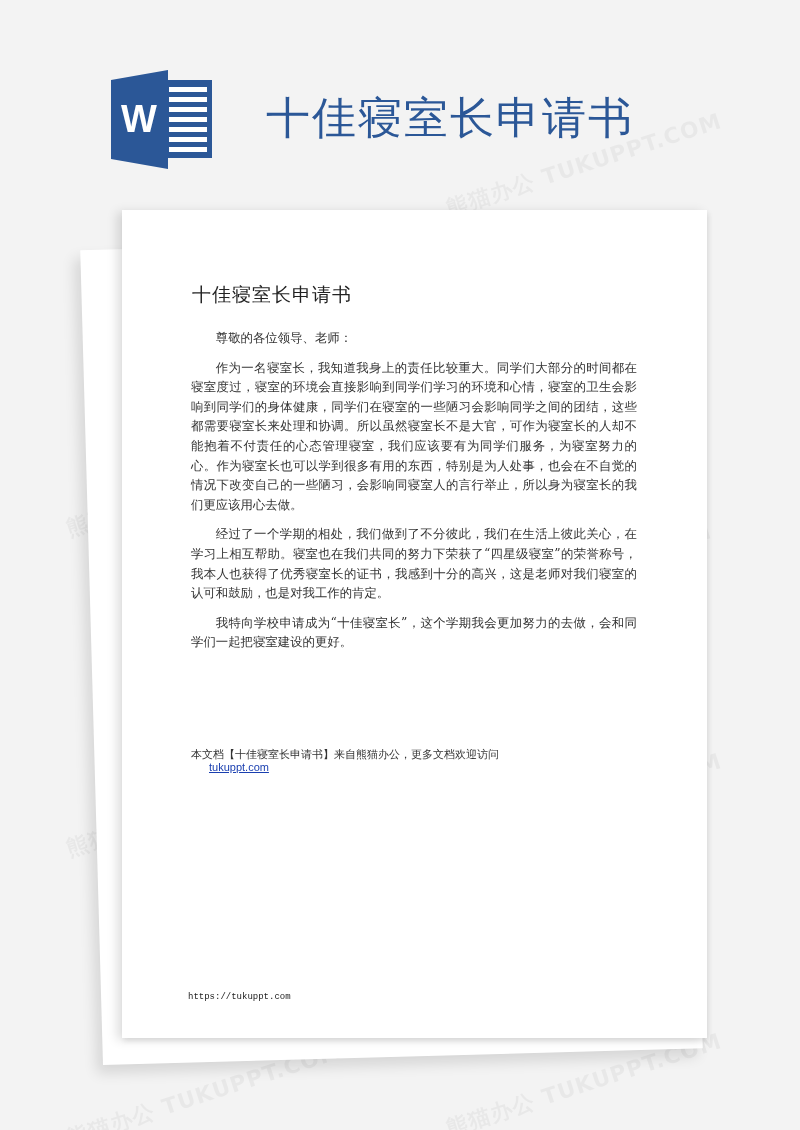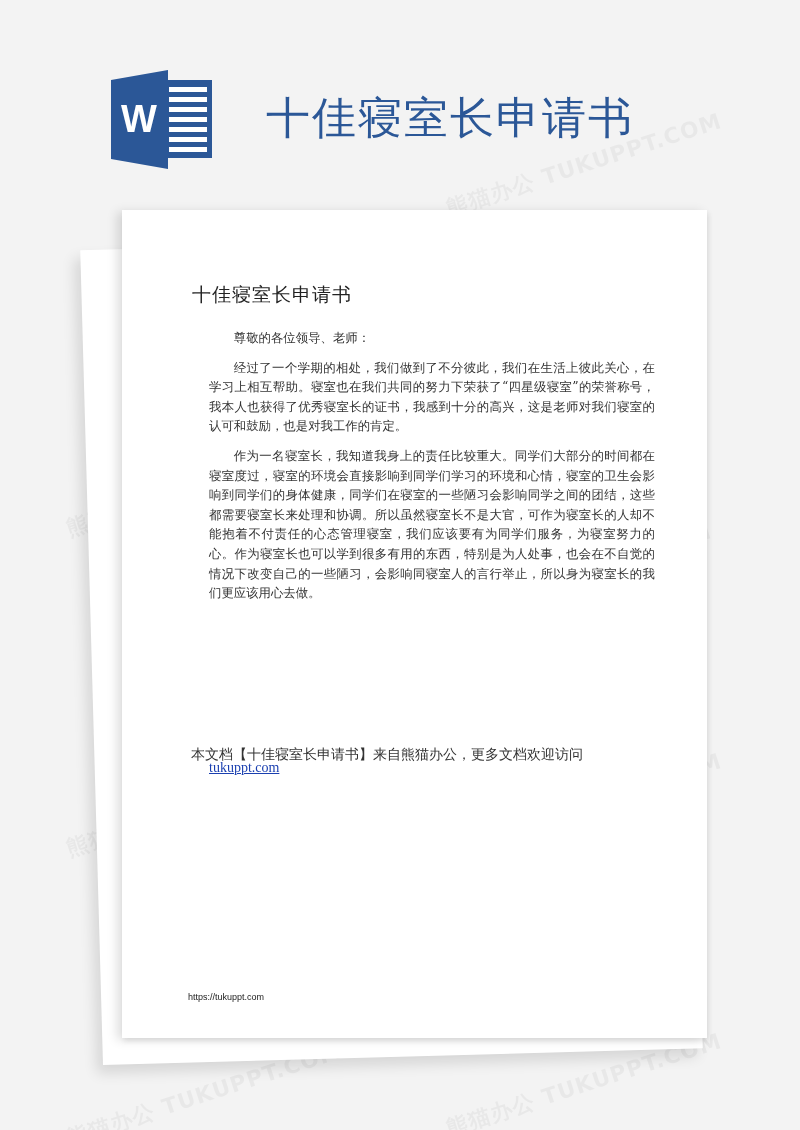--- a/index.html
+++ b/index.html
@@ -27,34 +27,34 @@
     }
     .page {
       position: absolute; left: 122px; top: 210px; width: 585px; height: 828px;
       background: #fff; box-shadow: -5px 2px 10px rgba(0,0,0,0.13), 2px 3px 5px rgba(0,0,0,0.08);
     }
     .doc-title {
       position: absolute; left: 70px; top: 72px;
       font-family: "DejaVu Sans", sans-serif; font-size: 19px; color: #222; letter-spacing: 1px;
     }
     .body-text {
-      position: absolute; left: 87px; top: 118px; width: 446px;
+      position: absolute; left: 69px; top: 118px; width: 446px;
       font-size: 12.4px; line-height: 19.6px; color: #333; text-align: justify;
     }
     .body-text p { margin: 0 0 7px 0; text-indent: 2em; }
     .body-text p.salutation { margin-bottom: 10px; }
     .body-text p.tight { margin-bottom: 10px; }
     .footer-note {
-      position: absolute; left: 69px; top: 538px; font-size: 14px; line-height: 13px; color: #333;
-      font-family: Liberation Serif, serif;
+      position: absolute; left: 69px; top: 538px; font-size: 11px; line-height: 13px; color: #333;
+      font-family: Liberation Sans, sans-serif;
     }
     .footer-link { color: #1a3fb0; text-decoration: underline; cursor: pointer; margin-left: 18px; }
     .page-url {
       position: absolute; left: 66px; top: 782px; font-size: 9px; color: #222;
-      font-family: Liberation Sans, sans-serif;
+      font-family: Liberation Mono, monospace;
     }
   </style>
 </head>
 <body>
 
 <div class="header">
   <svg class="word-icon" viewBox="0 0 102 99">
     <rect x="52" y="10" width="49" height="78" fill="#2b5797"></rect>
     <rect x="58" y="17" width="38" height="5" fill="#fff"></rect>
     <rect x="58" y="27" width="38" height="5" fill="#fff"></rect>
@@ -76,21 +76,22 @@
 <div class="watermark" style="left:440px;top:790px;">熊猫办公 TUKUPPT.COM</div>
 <div class="watermark" style="left:60px;top:1080px;">熊猫办公 TUKUPPT.COM</div>
 <div class="watermark" style="left:440px;top:1070px;">熊猫办公 TUKUPPT.COM</div>
 
 <div class="back-page"></div>
 
 <div class="page">
   <div class="doc-title">十佳寝室长申请书</div>
   <div class="body-text">
     <p class="salutation">尊敬的各位领导、老师：</p>
+    <p class="tight">作为一名寝室长，我知道我身上的责任比较重大。同学们大部分的时间都在寝室度过，寝室的环境会直接影响到同学们学习的环境和心情，寝室的卫生会影响到同学们的身体健康，同学们在寝室的一些陋习会影响同学之间的团结，这些都需要寝室长来处理和协调。所以虽然寝室长不是大官，可作为寝室长的人却不能抱着不付责任的心态管理寝室，我们应该要有为同学们服务，为寝室努力的心。作为寝室长也可以学到很多有用的东西，特别是为人处事，也会在不自觉的情况下改变自己的一些陋习，会影响同寝室人的言行举止，所以身为寝室长的我们更应该用心去做。</p>
     <p class="tight">经过了一个学期的相处，我们做到了不分彼此，我们在生活上彼此关心，在学习上相互帮助。寝室也在我们共同的努力下荣获了“四星级寝室”的荣誉称号，我本人也获得了优秀寝室长的证书，我感到十分的高兴，这是老师对我们寝室的认可和鼓励，也是对我工作的肯定。</p>
-    <p class="tight">作为一名寝室长，我知道我身上的责任比较重大。同学们大部分的时间都在寝室度过，寝室的环境会直接影响到同学们学习的环境和心情，寝室的卫生会影响到同学们的身体健康，同学们在寝室的一些陋习会影响同学之间的团结，这些都需要寝室长来处理和协调。所以虽然寝室长不是大官，可作为寝室长的人却不能抱着不付责任的心态管理寝室，我们应该要有为同学们服务，为寝室努力的心。作为寝室长也可以学到很多有用的东西，特别是为人处事，也会在不自觉的情况下改变自己的一些陋习，会影响同寝室人的言行举止，所以身为寝室长的我们更应该用心去做。</p>
+    <p>我特向学校申请成为“十佳寝室长”，这个学期我会更加努力的去做，会和同学们一起把寝室建设的更好。</p>
   </div>
   <div class="footer-note">
     <div>本文档【十佳寝室长申请书】来自熊猫办公，更多文档欢迎访问</div>
     <div class="footer-link">tukuppt.com</div>
   </div>
   <div class="page-url">https://tukuppt.com</div>
 </div>
 
 </body></html>

